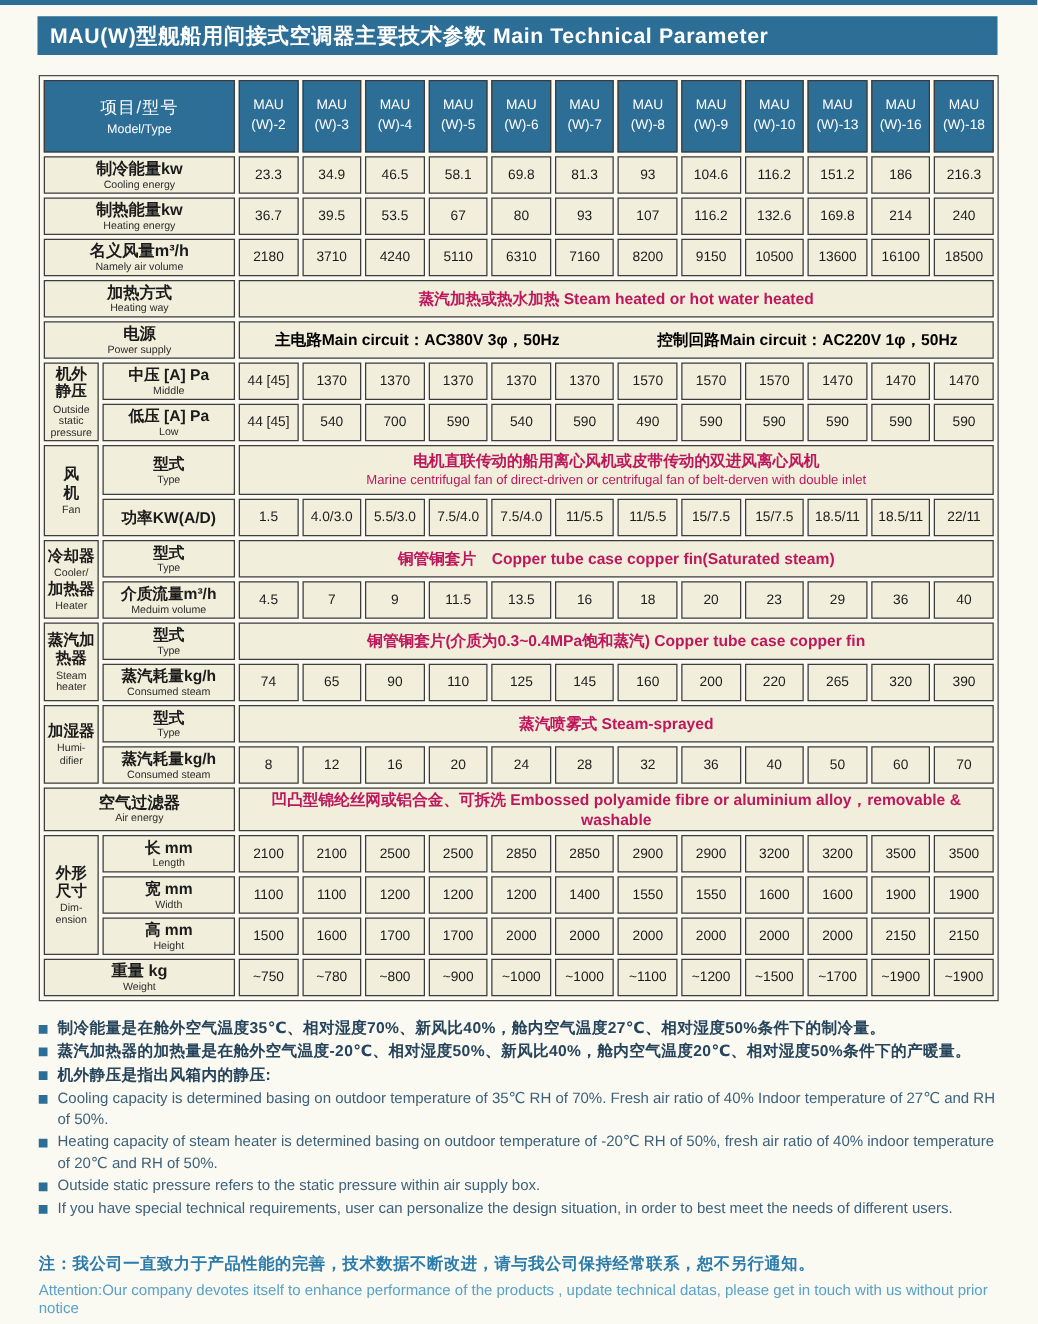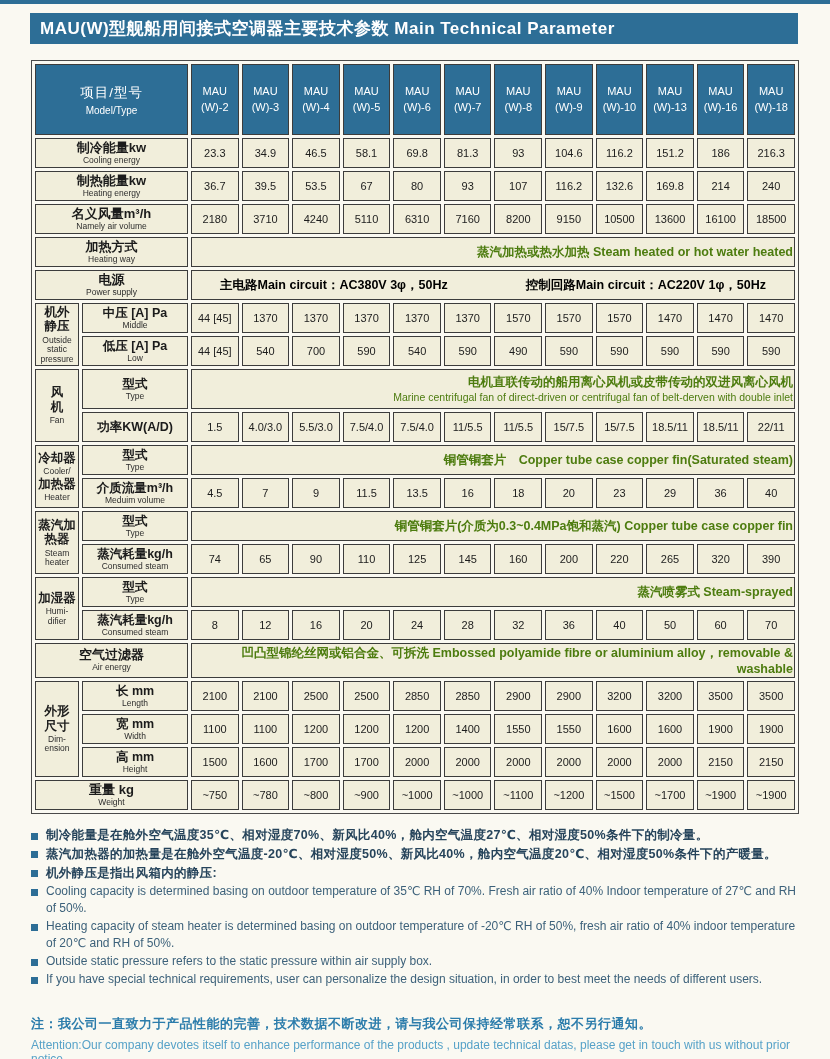--- a/index.html
+++ b/index.html
@@ -17,33 +17,33 @@
   }
   .table-wrap{
     margin:16px 31px 0 31px;border:1px solid #4a4a4a;padding:0px;background:#faf9f2;
   }
   table{border-collapse:separate;border-spacing:3px;width:100%;table-layout:fixed;}
   th,td{
     border:1px solid #3c3c3c;background:#f1eedb;box-sizing:border-box;
     text-align:center;vertical-align:middle;padding:1px;overflow:hidden;
   }
   th{font-weight:normal;}
-  th.corner,th.model{background:#2d6e96;color:#fff;height:71px;}
+  th.corner,th.model{background:#2d6e96;color:#fff;height:58px;}
   .czh{display:block;font-size:13.5px;letter-spacing:1px;}
   .cen{display:block;font-size:10px;margin-top:3px;}
   .m1,.m2{display:block;font-size:11px;line-height:1.45;}
   td{height:30px;}
   tr.tall td{height:40px;}
   .zh{display:block;font-size:13px;font-weight:bold;color:#1b1b1b;line-height:1.15;white-space:pre-line;}
   .en{display:block;font-size:8.5px;color:#2c2c2c;line-height:1.1;white-space:pre-line;}
   td.grp .zh{font-size:12.5px;}
   td.grp .en{margin-top:2px;}
   td.sub .zh{font-size:12.5px;}
   td.val{font-size:11px;color:#1c1c1c;letter-spacing:0;}
-  td.wide{font-size:12.5px;color:#4d7c0f;text-align:right;}
+  td.wide{font-size:12.5px;color:#be185d;}
   td.wide .wzh{display:block;font-size:12.5px;font-weight:bold;line-height:1.25;}
   td.wide .wen{display:block;font-size:10.5px;line-height:1.2;}
   td.power-cell{font-size:12.5px;}
   .power-flex{display:flex;justify-content:center;gap:78px;}
   .power-flex span{font-weight:bold;}
   .notes{margin:13px 30px 0 31px;}
   .note{display:flex;gap:8px;line-height:1.42;margin:0 0 1px 0;}
   .note .bullet{flex:none;width:7px;height:7px;margin-top:5.5px;background:#2d6e96;}
   .note.zh-note .note-text{font-size:12.5px;color:#26445b;font-weight:bold;letter-spacing:.3px;}
   .note.en-note .note-text{font-size:12px;color:#3c617a;}

